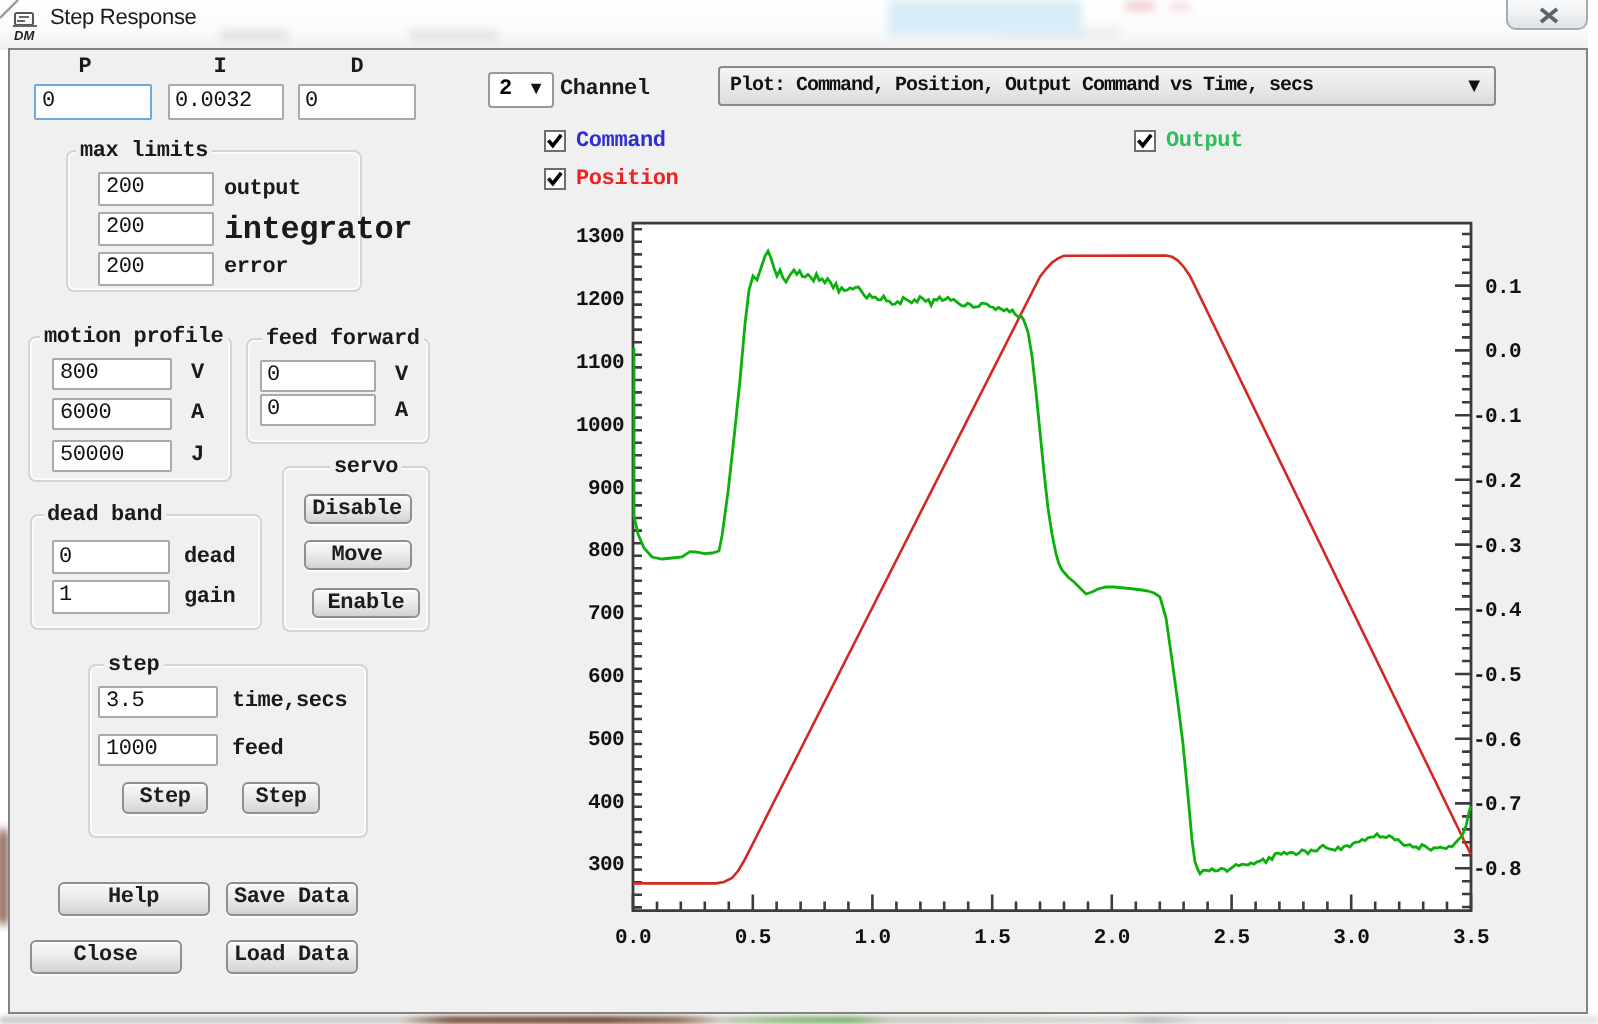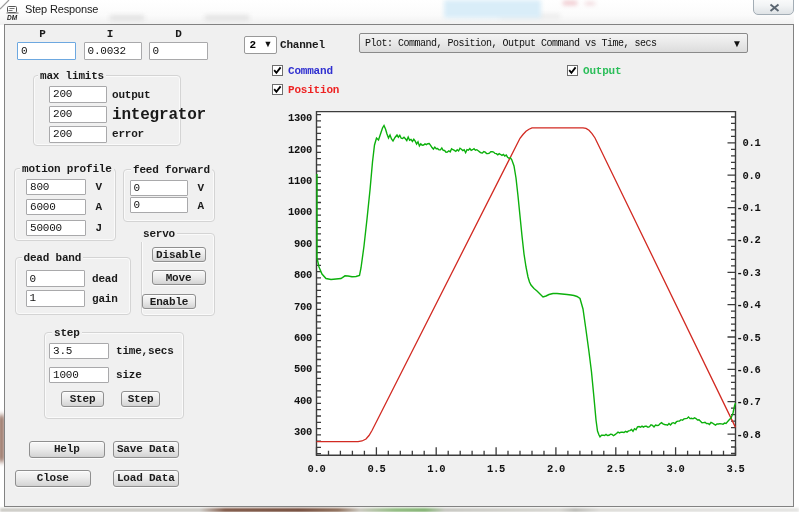--- a/index.html
+++ b/index.html
@@ -37,21 +37,21 @@
   letter-spacing:-0.2px; color:#1c1c1c; text-align:center; line-height:14px; }
 .cb { position:absolute; width:11px; height:11px; background:#fff; border:1px solid #6e6e6e; }
 .cb svg { position:absolute; left:-1px; top:-1px; }
 .combo2 { position:absolute; background:#fff; border:1px solid #999; border-radius:2px; }
 .combo2 .ctext { position:absolute; left:5px; top:2px; font-family:"Liberation Mono",monospace;
   font-size:11px; font-weight:bold; letter-spacing:-0.5px; }
 .combo2 .arr { position:absolute; right:3px; top:2.5px; font-size:9px; color:#111; }
 .combo { position:absolute; border:1px solid #8a8a8a; border-radius:2px;
   background:linear-gradient(#f4f4f4,#e9e9e9 50%,#dcdcdc); }
 .combo .ptext { position:absolute; left:5px; top:4px; font-family:"Liberation Mono",monospace;
-  font-size:10px; color:#111; letter-spacing:-0.5px; white-space:pre; }
+  font-size:10px; color:#111; letter-spacing:-0.5px; white-space:pre;font-weight:bold; }
 .combo .arr2 { position:absolute; right:5px; top:3.5px; font-size:10px; color:#111; }
 </style></head>
 <body>
 <div id="stage">
   <div class="bgfrag" style="left:444px;top:0;width:97px;height:18px;background:#d9edf8"></div>
   <div class="bgfrag" style="left:563px;top:1px;width:14px;height:4px;background:#eec2c8"></div>
   <div class="bgfrag" style="left:585px;top:2px;width:10px;height:3px;background:#f0d4d8"></div>
   <div style="position:absolute;left:-1px;top:415px;width:5px;height:47px;background:#7c4c3a;filter:blur(2.5px);z-index:0"></div>
   <div id="botstrip"></div>
   <div id="win">
@@ -146,44 +146,44 @@
         <div class="mlab gl" style="left:131px;top:162px">feed&nbsp;forward</div>
 <div class="entry" style="left:129.5px;top:180px;width:58px;height:16px;border-color:#a9a9ab">
           <span>0</span>
         </div>
 <div class="mlab" style="left:197.5px;top:180px;font-size:11px;color:#1a1a1a">V</div>
 <div class="entry" style="left:129.5px;top:197px;width:58px;height:16px;border-color:#a9a9ab">
           <span>0</span>
         </div>
 <div class="mlab" style="left:197.5px;top:198px;font-size:11px;color:#1a1a1a">A</div>
 <div class="grp" style="left:140.5px;top:233px;width:74.5px;height:83px"></div>
-        <div class="mlab gl" style="left:141px;top:226px">servo</div>
+        <div class="mlab gl" style="left:165px;top:226px">servo</div>
 <div class="btn" style="left:151.5px;top:246.5px;width:54px;height:15px">Disable</div>
 <div class="btn" style="left:151.5px;top:270px;width:54px;height:15px">Move</div>
-<div class="btn" style="left:142px;top:293.5px;width:54px;height:15px">Enable</div>
+<div class="btn" style="left:156px;top:293.5px;width:54px;height:15px">Enable</div>
 <div class="grp" style="left:15px;top:256.5px;width:116px;height:58.5px"></div>
         <div class="mlab gl" style="left:21.5px;top:249.5px">dead&nbsp;band</div>
 <div class="entry" style="left:25.5px;top:270px;width:59px;height:17px;border-color:#a9a9ab">
           <span>0</span>
         </div>
 <div class="mlab" style="left:92px;top:271px;font-size:11px;color:#1a1a1a">dead</div>
 <div class="entry" style="left:25.5px;top:289.5px;width:59px;height:17px;border-color:#a9a9ab">
           <span>1</span>
         </div>
 <div class="mlab" style="left:92px;top:290.5px;font-size:11px;color:#1a1a1a">gain</div>
 <div class="grp" style="left:44px;top:332px;width:140px;height:87px"></div>
         <div class="mlab gl" style="left:52px;top:325px">step</div>
 <div class="entry" style="left:49px;top:343px;width:60px;height:16px;border-color:#a9a9ab">
           <span>3.5</span>
         </div>
 <div class="mlab" style="left:116px;top:343px;font-size:11px;color:#1a1a1a">time,secs</div>
 <div class="entry" style="left:49px;top:367px;width:60px;height:16px;border-color:#a9a9ab">
           <span>1000</span>
         </div>
-<div class="mlab" style="left:116px;top:367px;font-size:11px;color:#1a1a1a">size</div>
+<div class="mlab" style="left:116px;top:367px;font-size:11px;color:#1a1a1a">feed</div>
 <div class="btn" style="left:61px;top:391px;width:43px;height:16px">Step</div>
 <div class="btn" style="left:121px;top:391px;width:39px;height:16px">Step</div>
 <div class="btn" style="left:29px;top:441px;width:75.5px;height:17px">Help</div>
 <div class="btn" style="left:112.5px;top:441px;width:66.5px;height:17px">Save&nbsp;Data</div>
 <div class="btn" style="left:15px;top:469.5px;width:75.5px;height:17px">Close</div>
 <div class="btn" style="left:112.5px;top:469.5px;width:66.5px;height:17px">Load&nbsp;Data</div>
     </div>
     <svg width="799" height="512" viewBox="0 0 799 512" style="position:absolute;left:0;top:0">
 <rect x="316.5" y="111.6" width="419.0" height="343.7" fill="#ffffff" stroke="none"></rect>
 <path d="M316.5 111.6H735.5V455.3H316.5Z" fill="none" stroke="#3c3c3c" stroke-width="1.4"></path>

